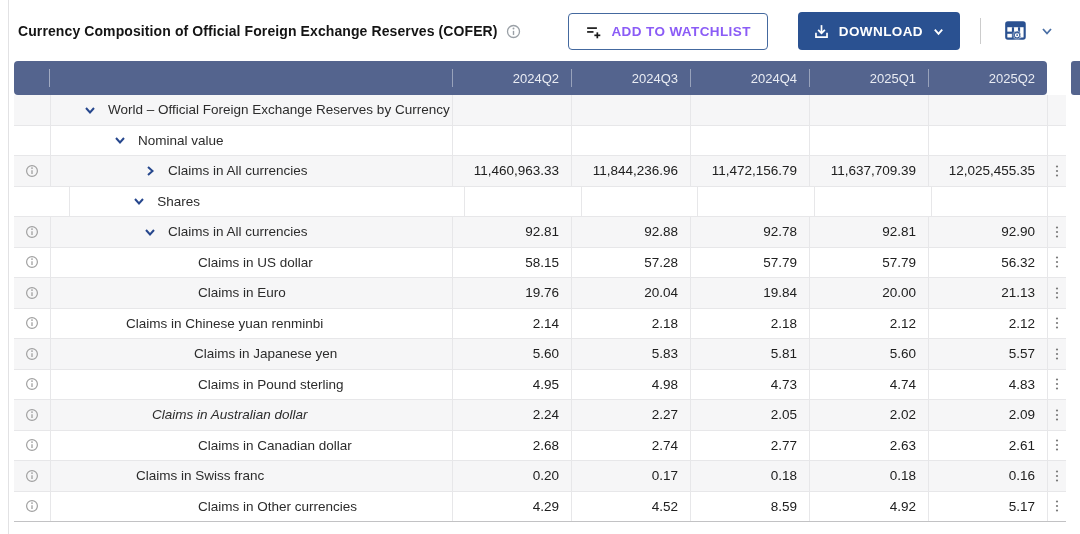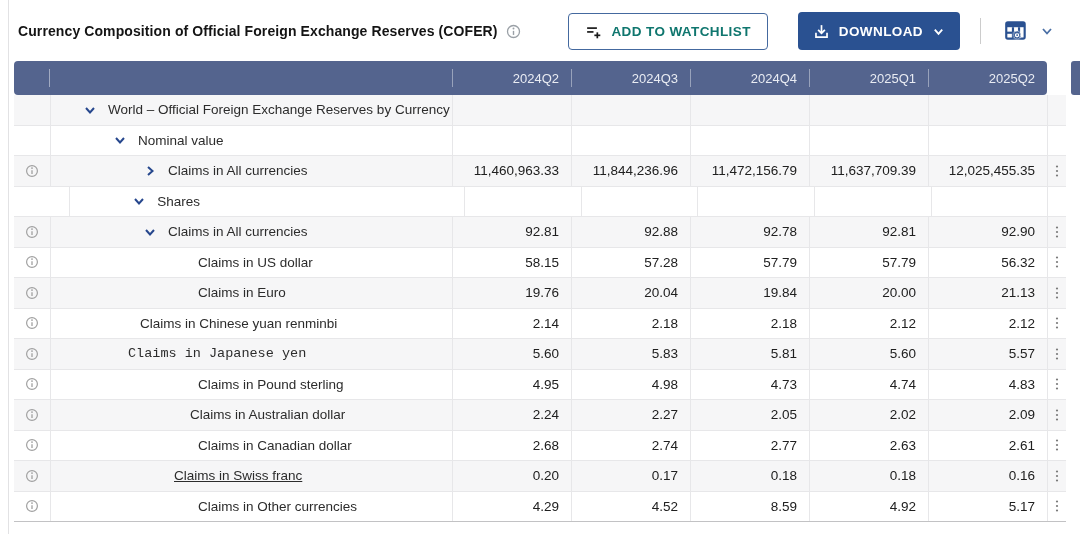--- a/index.html
+++ b/index.html
@@ -16,21 +16,21 @@
   .left-hairline{position:absolute;left:8px;top:0;bottom:0;width:1px;background:#e2e2e4}
 
   
   .topbar{display:flex;align-items:center;padding:12px 20px 11px 18px;height:61px}
   .title-wrap{flex:1;display:flex;align-items:center;gap:8px;min-width:0}
   .title-wrap h1{font-size:14px;font-weight:700;color:#141414;letter-spacing:.1px;white-space:nowrap}
   .info-badge{display:inline-flex;align-items:center;justify-content:center;cursor:pointer}
   .actions{display:flex;align-items:center}
   .btn{display:flex;align-items:center;cursor:pointer;border-radius:4px;
        font-weight:700;font-size:13.5px;letter-spacing:.4px;white-space:nowrap}
-  .btn-outline{height:37px;background:#fff;border:1px solid #44699f;color:#0f766e;
+  .btn-outline{height:37px;background:#fff;border:1px solid #44699f;color:#8b5cf6;
        padding:0 16px;gap:9px}
   .btn-primary{height:38px;background:var(--accent);border:none;color:#fff;
        padding:0 15px;gap:9px;margin-left:30px}
   .toolbar-divider{width:1px;height:26px;background:#ccc;margin:0 16px 0 20px}
   .btn-icon{background:none;border:none;display:flex;align-items:center;gap:11px;
        padding:0 6px;cursor:pointer;position:relative}
   .gear-overlay{position:absolute;left:15px;top:12px;font-size:11px;line-height:1;
        color:var(--accent);text-shadow:0 0 2px #fff,0 0 2px #fff;
        font-family:"DejaVu Sans",sans-serif}
 
@@ -288,21 +288,21 @@
           </div>
         </div>
         <div class="t-row">
           <div class="c-info">
             <svg width="14" height="14" viewBox="0 0 14 14">
               <circle cx="7" cy="7" r="5.4" fill="none" stroke="#a0a0a0" stroke-width="1.2"></circle>
               <line x1="7" y1="6.3" x2="7" y2="10" stroke="#a0a0a0" stroke-width="1.3"></line>
               <circle cx="7" cy="4.1" r="0.9" fill="#a0a0a0"></circle>
             </svg>
           </div>
-          <div class="c-label" style="padding-left: 64px;">
+          <div class="c-label" style="padding-left: 50px;">
             <span class="chev hidden-chev"><svg width="14" height="14" viewBox="0 0 14 14">
                 <polyline points="3,5 7,9.5 11,5" fill="none" stroke="#26478d" stroke-width="2"></polyline>
               </svg></span>
             <span>Claims in Chinese yuan renminbi</span>
           </div>
           <div class="c-num">2.14</div>
           <div class="c-num">2.18</div>
           <div class="c-num">2.18</div>
           <div class="c-num">2.12</div>
           <div class="c-num">2.12</div>
@@ -315,21 +315,21 @@
           </div>
         </div>
         <div class="t-row alt">
           <div class="c-info">
             <svg width="14" height="14" viewBox="0 0 14 14">
               <circle cx="7" cy="7" r="5.4" fill="none" stroke="#a0a0a0" stroke-width="1.2"></circle>
               <line x1="7" y1="6.3" x2="7" y2="10" stroke="#a0a0a0" stroke-width="1.3"></line>
               <circle cx="7" cy="4.1" r="0.9" fill="#a0a0a0"></circle>
             </svg>
           </div>
-          <div class="c-label" style="padding-left: 52px; font-family: Liberation Mono, monospace;">
+          <div class="c-label" style="padding-left: 118px;">
             <span class="chev hidden-chev"><svg width="14" height="14" viewBox="0 0 14 14">
                 <polyline points="3,5 7,9.5 11,5" fill="none" stroke="#26478d" stroke-width="2"></polyline>
               </svg></span>
             <span>Claims in Japanese yen</span>
           </div>
           <div class="c-num">5.60</div>
           <div class="c-num">5.83</div>
           <div class="c-num">5.81</div>
           <div class="c-num">5.60</div>
           <div class="c-num">5.57</div>
@@ -369,21 +369,21 @@
           </div>
         </div>
         <div class="t-row alt">
           <div class="c-info">
             <svg width="14" height="14" viewBox="0 0 14 14">
               <circle cx="7" cy="7" r="5.4" fill="none" stroke="#a0a0a0" stroke-width="1.2"></circle>
               <line x1="7" y1="6.3" x2="7" y2="10" stroke="#a0a0a0" stroke-width="1.3"></line>
               <circle cx="7" cy="4.1" r="0.9" fill="#a0a0a0"></circle>
             </svg>
           </div>
-          <div class="c-label" style="padding-left: 114px;">
+          <div class="c-label" style="padding-left: 76px; font-style: italic;">
             <span class="chev hidden-chev"><svg width="14" height="14" viewBox="0 0 14 14">
                 <polyline points="3,5 7,9.5 11,5" fill="none" stroke="#26478d" stroke-width="2"></polyline>
               </svg></span>
             <span>Claims in Australian dollar</span>
           </div>
           <div class="c-num">2.24</div>
           <div class="c-num">2.27</div>
           <div class="c-num">2.05</div>
           <div class="c-num">2.02</div>
           <div class="c-num">2.09</div>
@@ -423,21 +423,21 @@
           </div>
         </div>
         <div class="t-row alt">
           <div class="c-info">
             <svg width="14" height="14" viewBox="0 0 14 14">
               <circle cx="7" cy="7" r="5.4" fill="none" stroke="#a0a0a0" stroke-width="1.2"></circle>
               <line x1="7" y1="6.3" x2="7" y2="10" stroke="#a0a0a0" stroke-width="1.3"></line>
               <circle cx="7" cy="4.1" r="0.9" fill="#a0a0a0"></circle>
             </svg>
           </div>
-          <div class="c-label" style="padding-left: 98px; text-decoration: underline;">
+          <div class="c-label" style="padding-left: 60px;">
             <span class="chev hidden-chev"><svg width="14" height="14" viewBox="0 0 14 14">
                 <polyline points="3,5 7,9.5 11,5" fill="none" stroke="#26478d" stroke-width="2"></polyline>
               </svg></span>
             <span>Claims in Swiss franc</span>
           </div>
           <div class="c-num">0.20</div>
           <div class="c-num">0.17</div>
           <div class="c-num">0.18</div>
           <div class="c-num">0.18</div>
           <div class="c-num">0.16</div>

